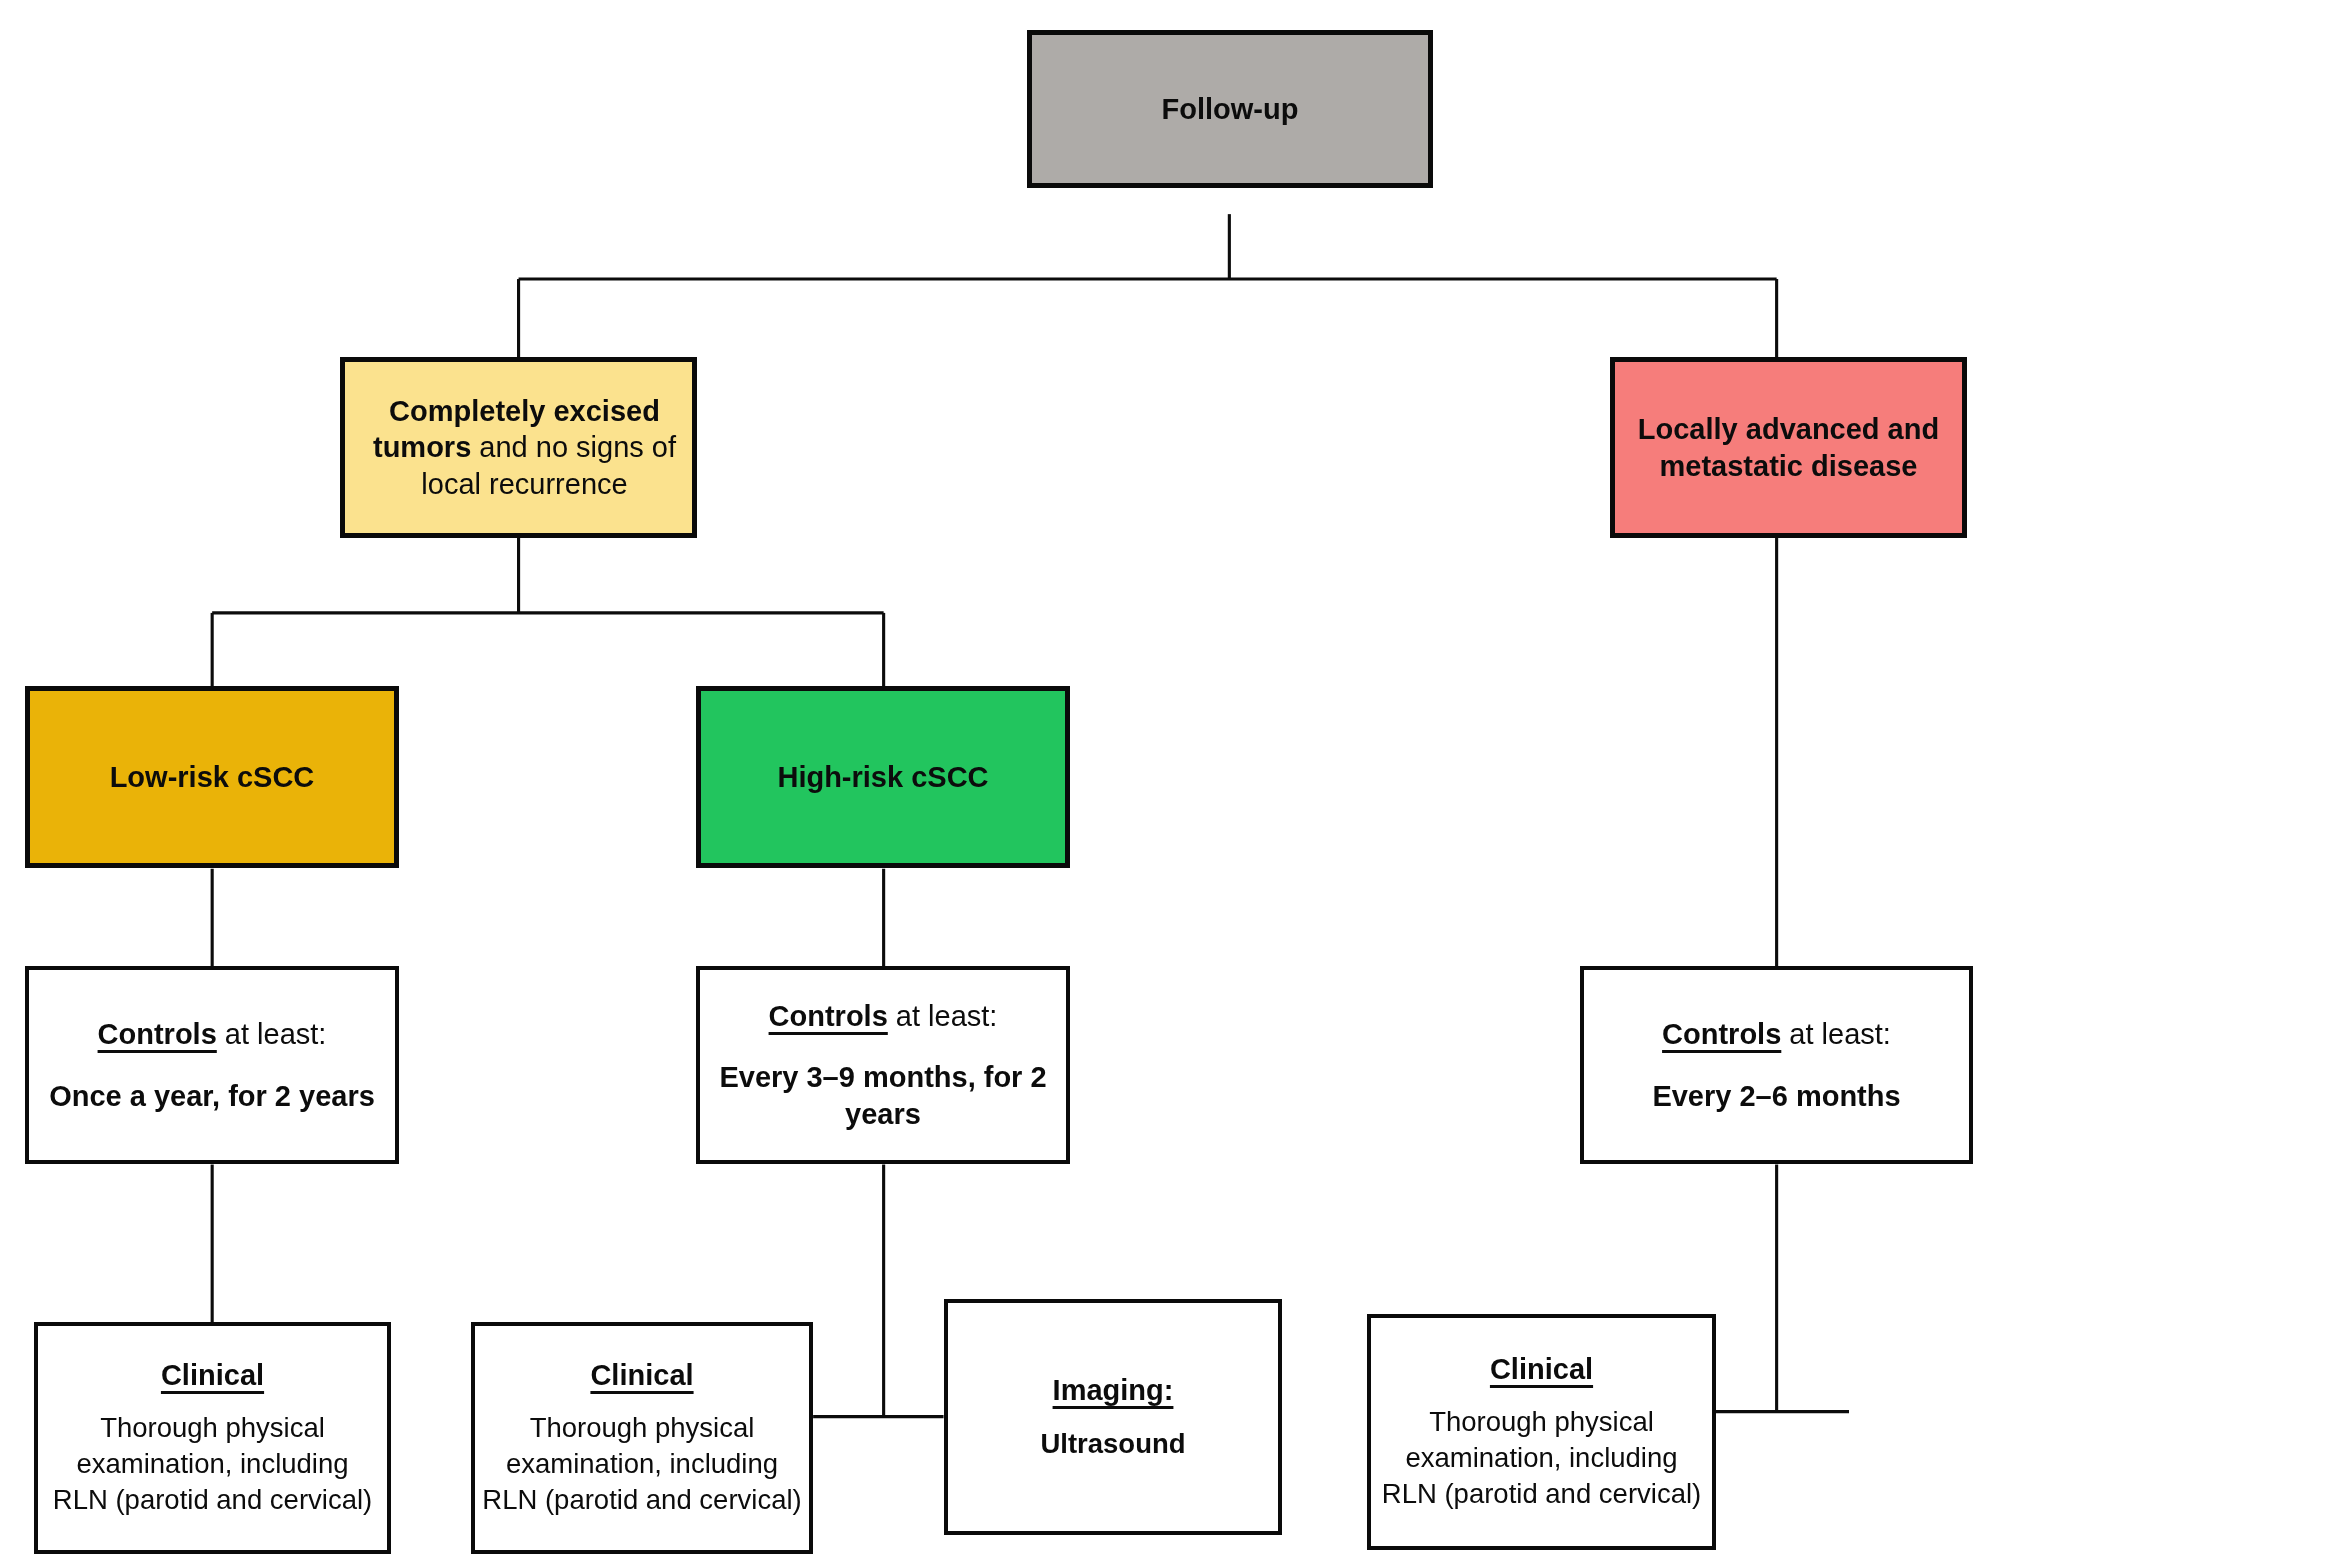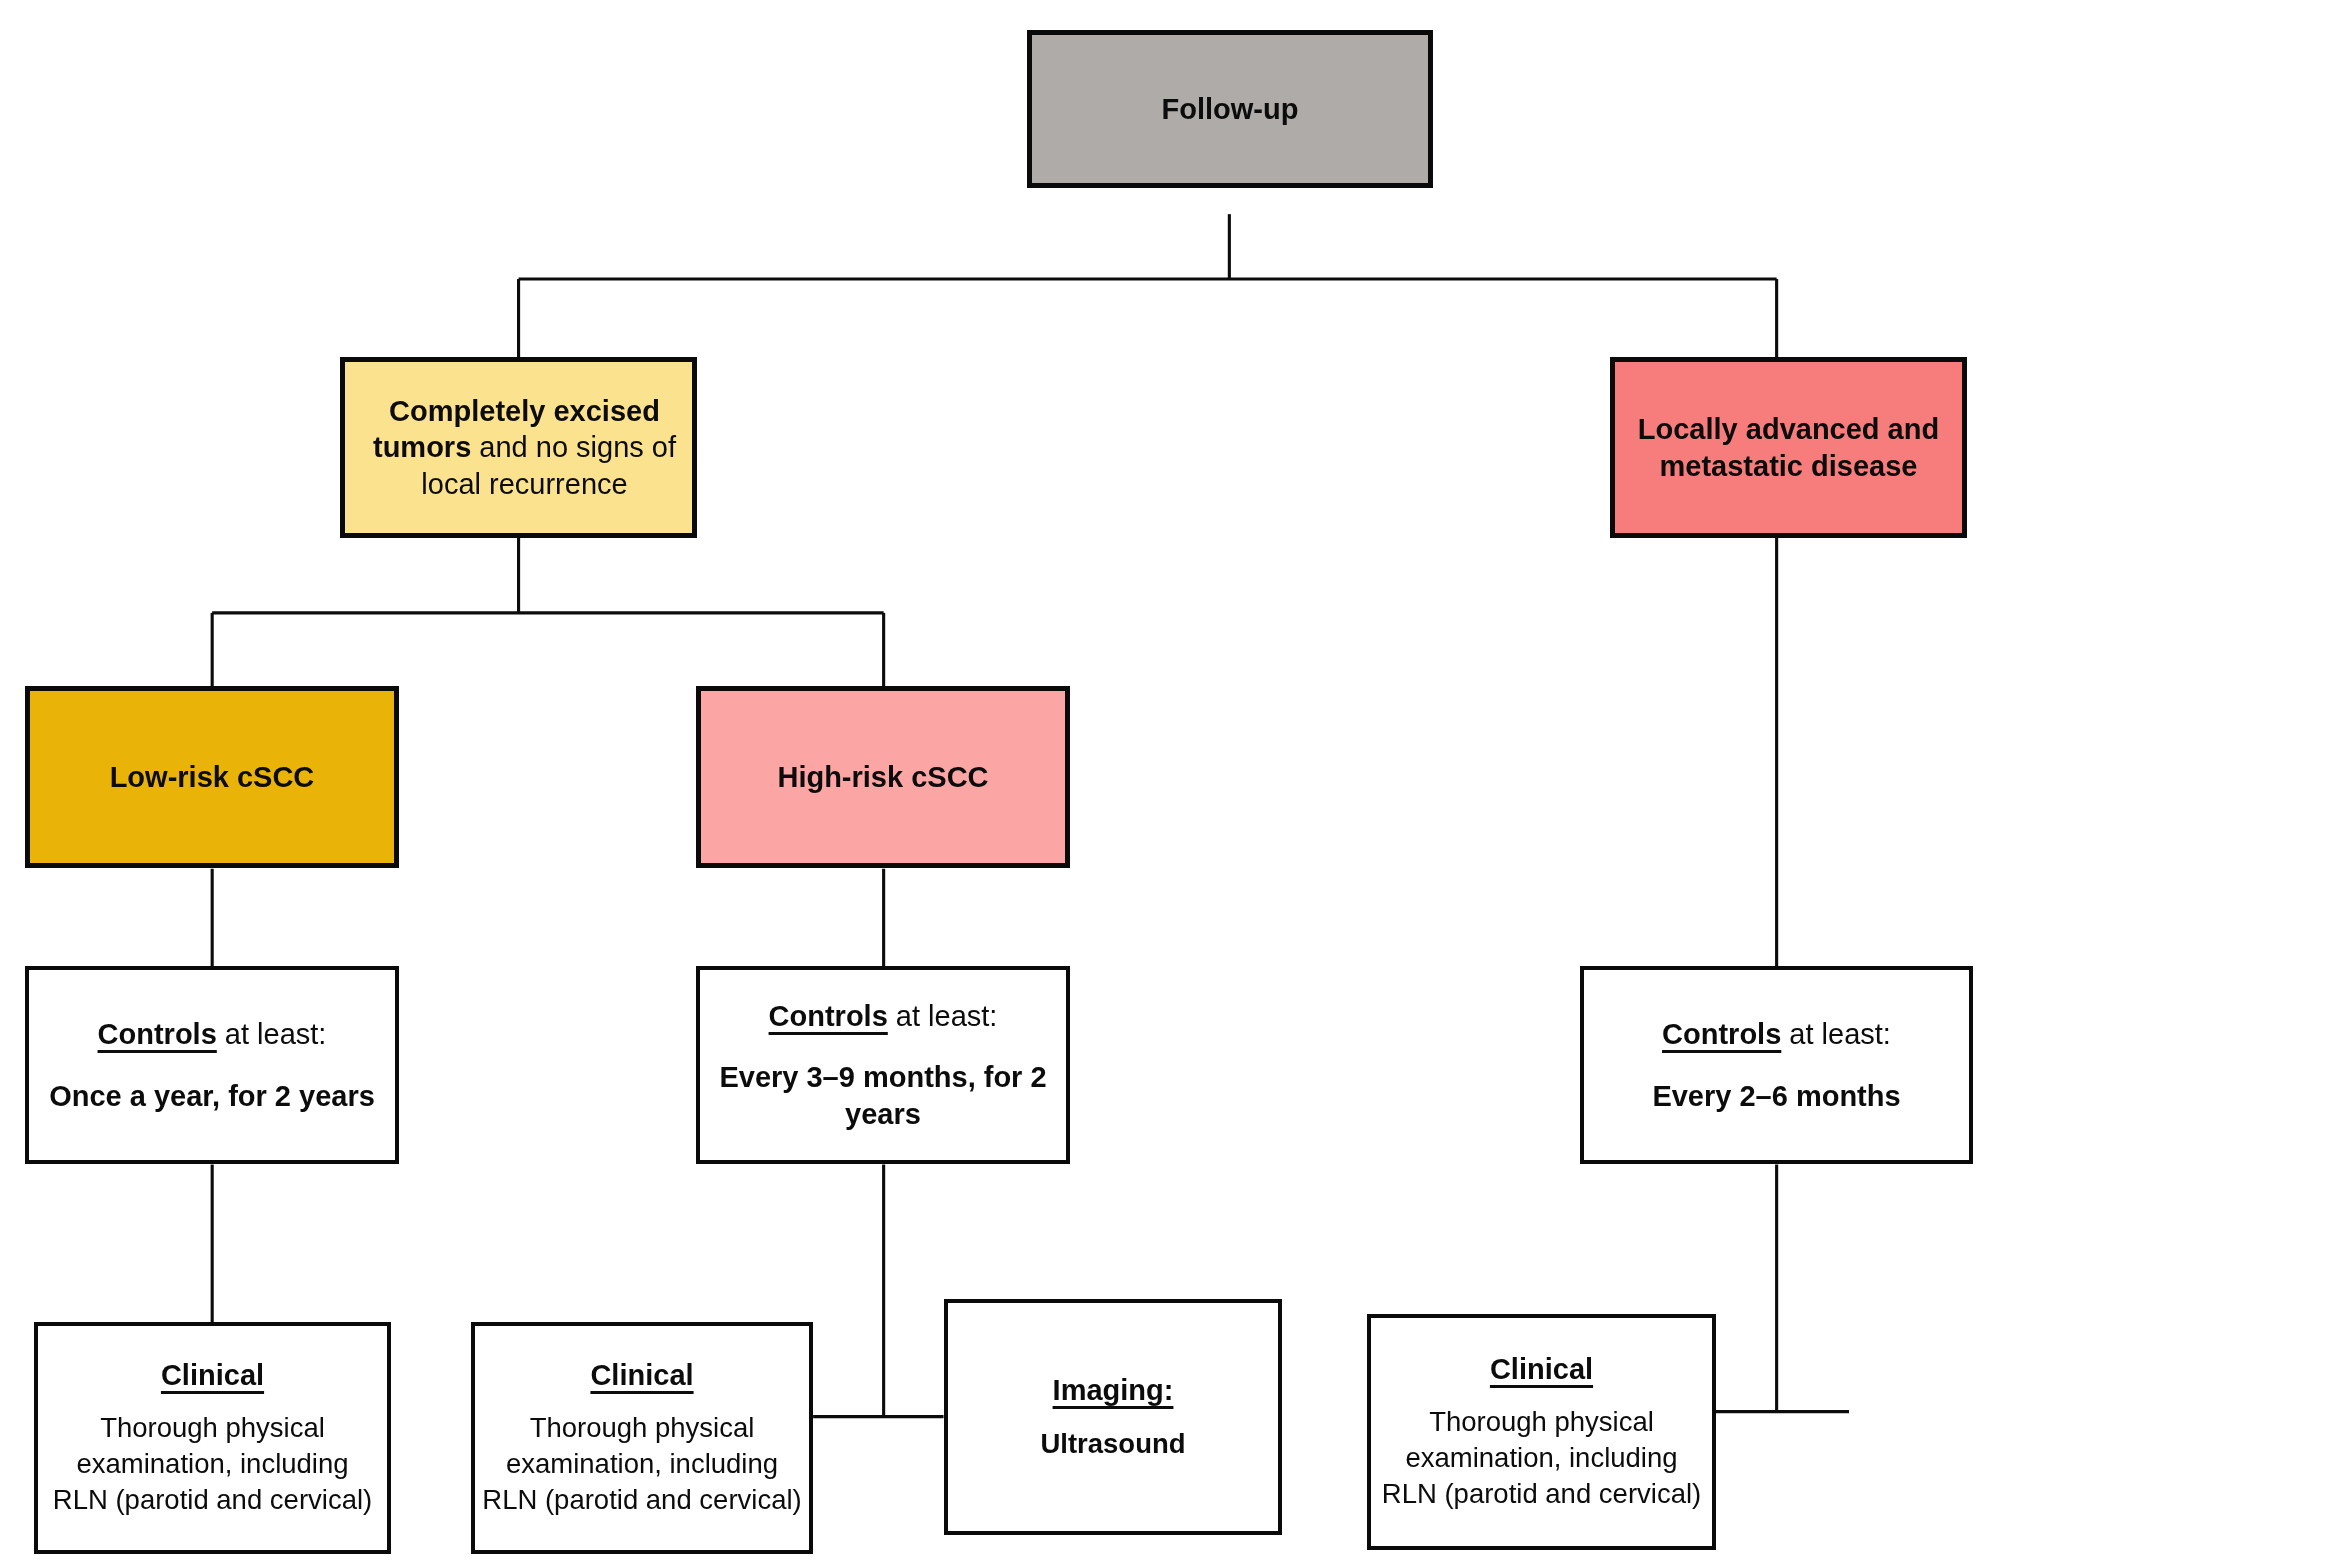--- a/index.html
+++ b/index.html
@@ -88,21 +88,21 @@
   </div>
 
   <div class="node colored" id="n-advanced" style="background-color: rgb(246, 125, 123);">
     <div class="hline t-bold pad">Locally advanced and metastatic disease</div>
   </div>
 
   <div class="node colored" id="n-lowrisk" style="background-color: #eab308;">
     <div class="hline t-bold pad">Low-risk cSCC</div>
   </div>
 
-  <div class="node colored" id="n-highrisk" style="background-color: #fca5a5;">
+  <div class="node colored" id="n-highrisk" style="background-color: #22c55e;">
     <div class="hline t-bold pad">High-risk cSCC</div>
   </div>
 
   <div class="node plain" id="n-ctrl-low">
     <div class="hline pad"><span class="t-under">Controls</span><span> at least:</span></div>
     <div class="hline t-bold pad">Once a year, for 2 years</div>
   </div>
 
   <div class="node plain" id="n-ctrl-high">
     <div class="hline pad"><span class="t-under">Controls</span><span> at least:</span></div>

